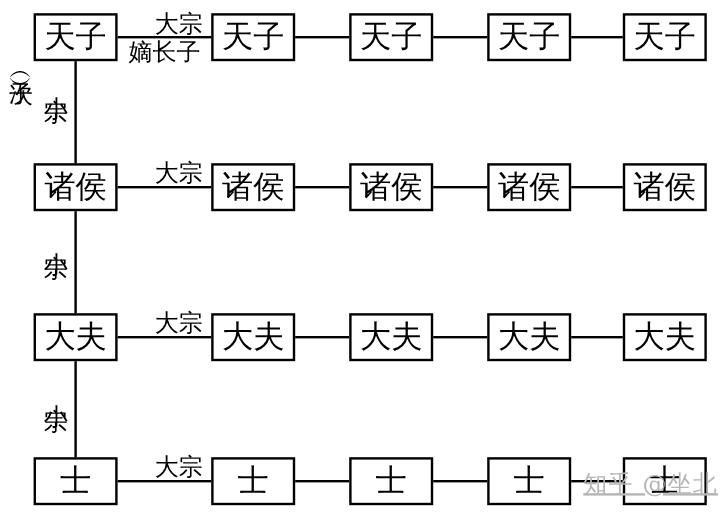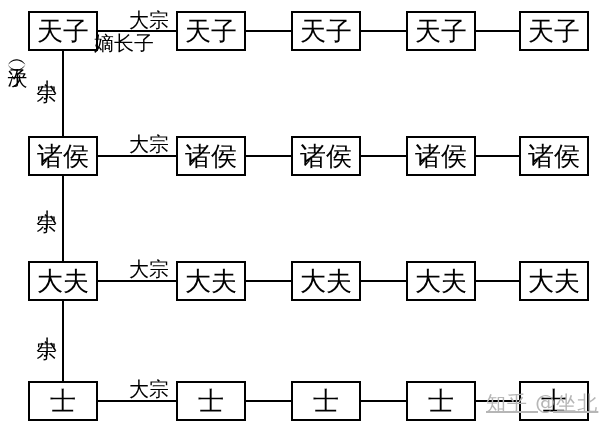--- a/index.html
+++ b/index.html
@@ -29,20 +29,21 @@
   .branch-label {
     position: absolute;
     left: 103px; width: 66px;
     text-align: right;
     font-size: 20px; line-height: 21px;
     z-index: 3;
   }
   .heir-label {
     position: absolute;
     left: 94px; width: 86px;
+    text-align: center;
     font-size: 20px; line-height: 21px;
     z-index: 3;
   }
   .xiaozong-label {
     position: absolute;
     left: 34px; width: 26px;
     writing-mode: vertical-rl;
     text-orientation: upright;
     font-size: 20px; line-height: 26px;
     letter-spacing: 2px;

